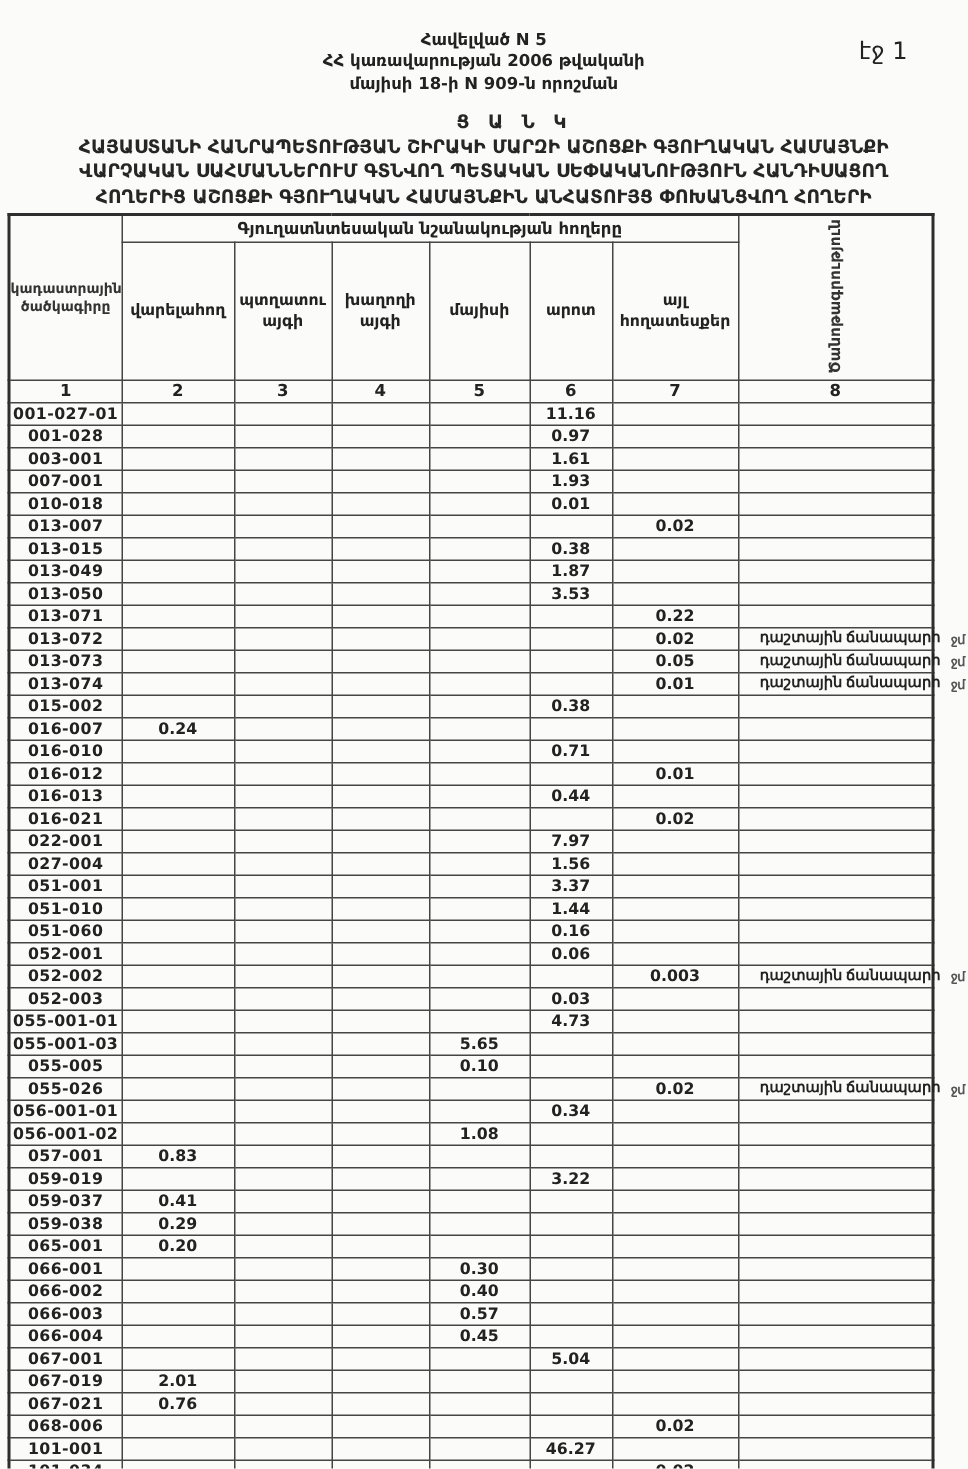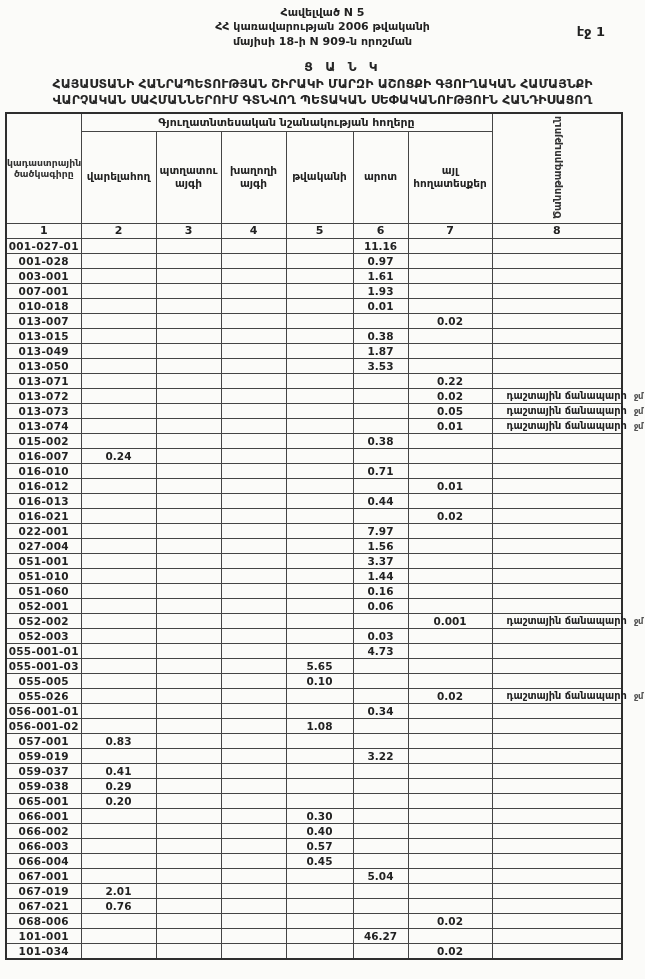--- a/index.html
+++ b/index.html
@@ -6,30 +6,30 @@
   body {
     width:645px; height:979px;
     background:#fbfbf9;
     font-family:"DejaVu Sans", sans-serif;
     color:#1c1c1c;
     -webkit-font-smoothing:none;
   }
   .page { position:relative; width:645px; height:979px; overflow:hidden; }
 
   .doc-header {
-    padding-top:6px;
+    padding-top:20px;
     text-align:center;
     font-weight:bold;
     font-size:11px;
     line-height:1.3;
     color:#222;
   }
   .page-num {
     position:absolute; top:24px; right:40px;
-    font-weight:bold; font-size:13px; color:#222;
+    font-weight:normal; font-size:16px; color:#222;
   }
   .title {
     margin-top:10px;
     text-align:center;
     font-weight:bold;
     font-size:12.4px;
     line-height:1.34;
     color:#262626;
   }
   .title .t1 { letter-spacing:4px;padding-left:41px; }
@@ -69,20 +69,21 @@
     font-size:10.5px;
     text-align:center;
     white-space:nowrap;
   }
   tbody td.code { letter-spacing:0.3px;margin-top:36px; }
   tbody td.note {
     text-align:right;
     padding-left:14px;
     font-size:9.8px;
     position:relative;
+    font-family:Liberation Serif, serif;
   }
   .mark {
     position:absolute;
     right:-22px; top:0;
     font-size:8.5px;
     color:#555;
     letter-spacing:-0.5px;
   }
 </style>
 </head>
@@ -94,20 +95,21 @@
     <div>Հավելված N 5</div>
     <div>ՀՀ կառավարության 2006 թվականի</div>
     <div>մայիսի 18-ի N 909-ն որոշման</div>
   </div>
   <div class="page-num">էջ 1</div>
 
   <div class="title">
     <div class="t1">Ց Ա Ն Կ</div>
     <div>ՀԱՅԱՍՏԱՆԻ ՀԱՆՐԱՊԵՏՈՒԹՅԱՆ ՇԻՐԱԿԻ ՄԱՐԶԻ ԱՇՈՑՔԻ ԳՅՈՒՂԱԿԱՆ ՀԱՄԱՅՆՔԻ</div>
     <div>ՎԱՐՉԱԿԱՆ ՍԱՀՄԱՆՆԵՐՈՒՄ ԳՏՆՎՈՂ ՊԵՏԱԿԱՆ ՍԵՓԱԿԱՆՈՒԹՅՈՒՆ ՀԱՆԴԻՍԱՑՈՂ</div>
+    <div>ՀՈՂԵՐԻՑ ԱՇՈՑՔԻ ԳՅՈՒՂԱԿԱՆ ՀԱՄԱՅՆՔԻՆ ԱՆՀԱՏՈՒՅՑ ՓՈԽԱՆՑՎՈՂ ՀՈՂԵՐԻ</div>
   </div>
 
   <div class="tblwrap">
     <table>
       <colgroup>
         <col style="width:75px">
           <col style="width:75px">
           <col style="width:65px">
           <col style="width:65px">
         <col style="width:67px">
@@ -120,21 +122,21 @@
           <th rowspan="2" class="cad-hd">կադաստրային ծածկագիրը</th>
           <th colspan="6" class="group-hd">Գյուղատնտեսական նշանակության հողերը</th>
           <th rowspan="2" class="vert-cell">
             <span class="vert">Ծանոթագրություն</span>
           </th>
         </tr>
         <tr class="names-row">
           <th>վարելահող</th>
           <th>պտղատու այգի</th>
           <th>խաղողի այգի</th>
-          <th>թվականի</th>
+          <th>մայիսի</th>
           <th>արոտ</th>
           <th>այլ հողատեսքեր</th>
         </tr>
         <tr class="nums-row">
           <td>1</td>
           <td>2</td>
           <td>3</td>
           <td>4</td>
           <td>5</td>
           <td>6</td>
@@ -393,21 +395,21 @@
     <td></td>
     <td class="note"><span></span><span class="mark"></span></td>
   </tr>
           <tr>
     <td class="code">052-002</td>
     <td></td>
     <td></td>
     <td></td>
     <td></td>
     <td></td>
-    <td>0.001</td>
+    <td>0.003</td>
     <td class="note"><span>դաշտային ճանապարհ</span><span class="mark">ջմ</span></td>
   </tr>
           <tr>
     <td class="code">052-003</td>
     <td></td>
     <td></td>
     <td></td>
     <td></td>
     <td>0.03</td>
     <td></td>

